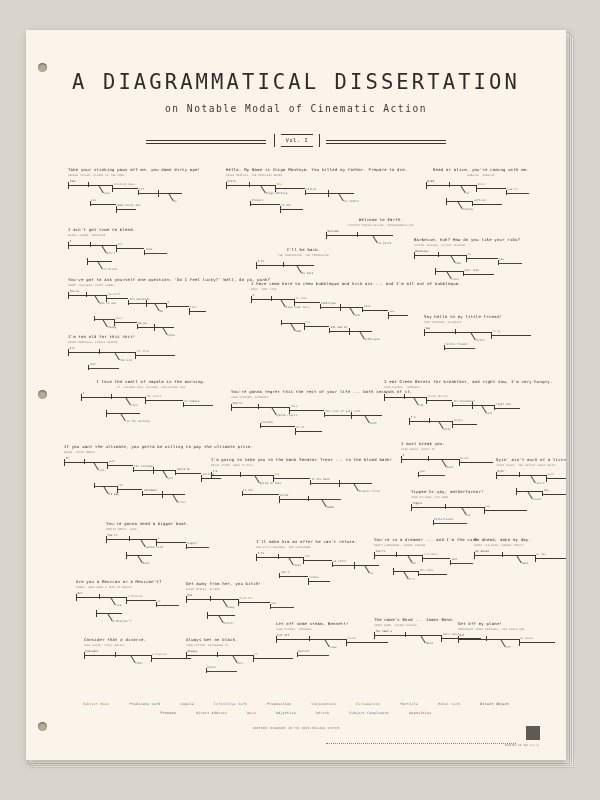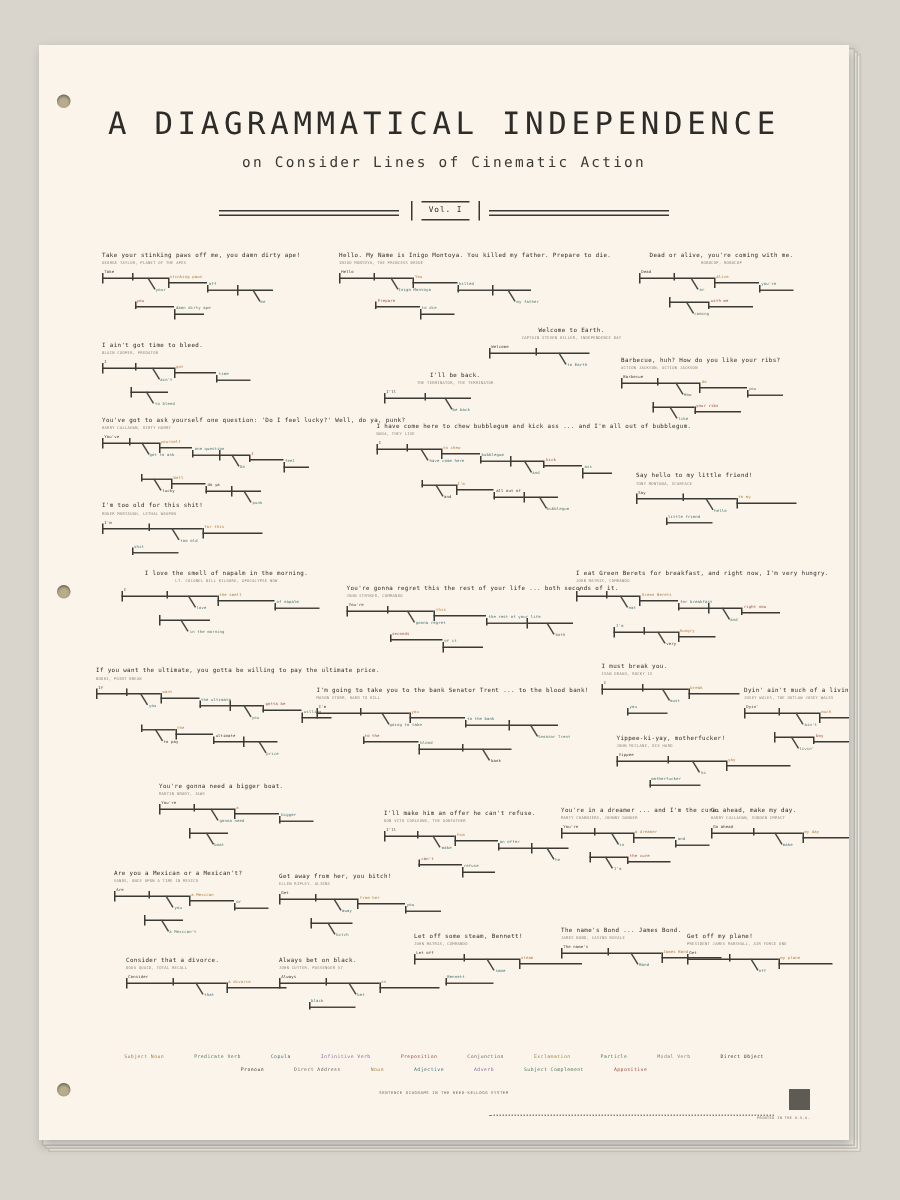--- a/index.html
+++ b/index.html
@@ -229,22 +229,22 @@
   <div class="paper-stack stack2"></div>
   <div class="paper-stack stack3"></div>
 
   <div id="sheet">
 
     <div class="punch-hole hole1"></div>
     <div class="punch-hole hole2"></div>
     <div class="punch-hole hole3"></div>
 
     <div class="title-block">
-      <div class="main-title">A DIAGRAMMATICAL INDEPENDENCE</div>
-      <div class="subtitle">on Consider Lines of Cinematic Action</div>
+      <div class="main-title">A DIAGRAMMATICAL DISSERTATION</div>
+      <div class="subtitle">on Notable Modal of Cinematic Action</div>
     </div>
 
     <div class="vol-rule">
       <div class="line l-left"></div>
       <div class="line l-left2"></div>
       <div class="line l-right"></div>
       <div class="line l-right2"></div>
       <div class="vol-badge">Vol. I</div>
     </div>
 

